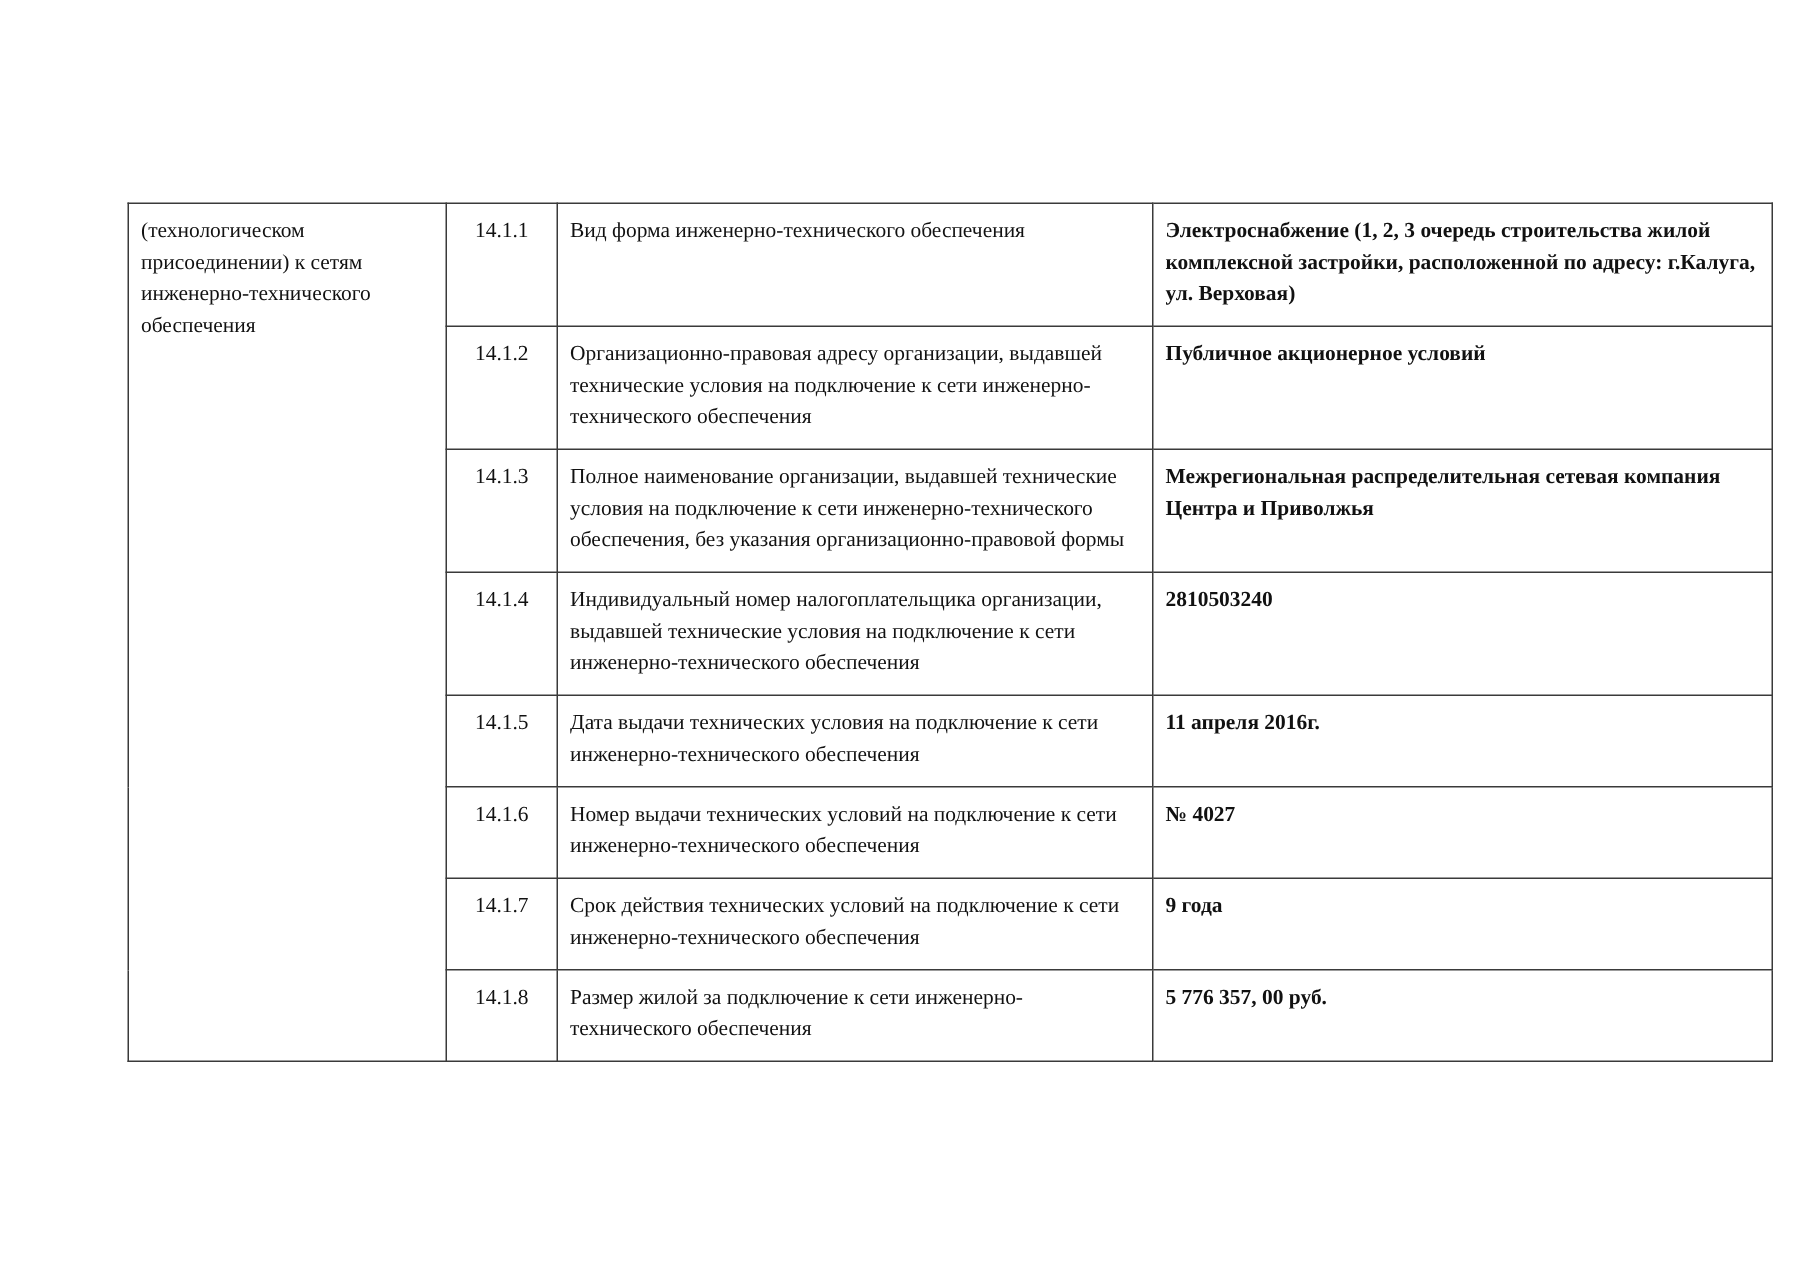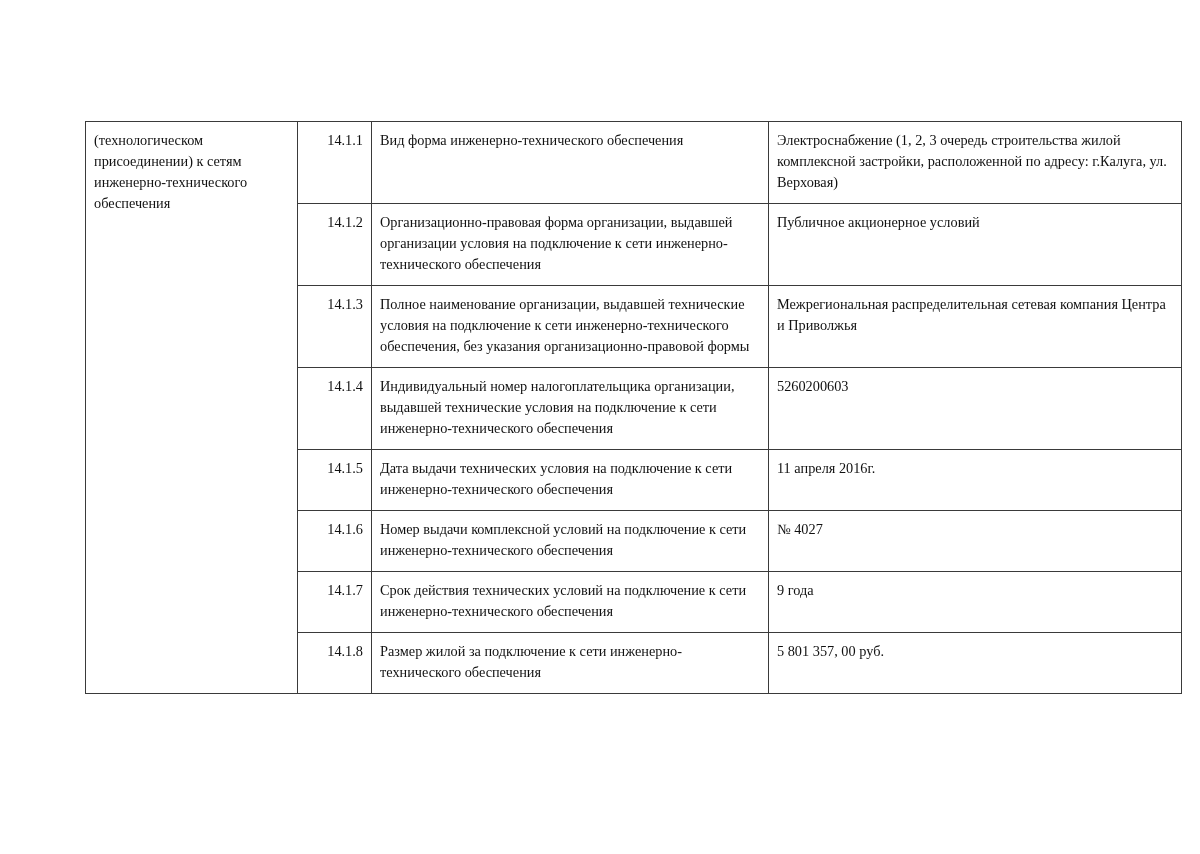--- a/index.html
+++ b/index.html
@@ -19,95 +19,96 @@
     position: absolute;
     left: 0;
     top: 0;
     width: 1200px;
     height: 854px;
     background: #ffffff;
   }
   .doc-table {
     position: absolute;
     left: 85px;
-    top: 121px;
+    top: 135px;
     width: 1028px;
     border-collapse: collapse;
     table-layout: fixed;
     border-radius: 13px;
   }
   .doc-table td {
     border: 1px solid #3a3a3a;
     vertical-align: top;
     padding: 8px 8px 10px 8px;
     font-size: 14.3px;
     line-height: 1.47;
     font-family: "Liberation Serif", serif;
     color: #111111;
   }
   .col-label {
     width: 195px;
   }
   .col-num {
     width: 57px;
-    text-align: right;
+    text-align: center;
     padding-left: 9px;
   }
   .col-desc {
     width: 380px;
   }
   .col-value {
     width: 396px;
+    font-weight: bold;
   }
   .rowspan-cell {
     border-bottom: 1px solid #3a3a3a;
   }
 </style>
 </head>
 <body>
 
 <div class="page">
   <table class="doc-table">
     <tbody>
       <tr>
         <td class="col-label rowspan-cell" rowspan="8">(технологическом присоединении) к сетям инженерно-технического обеспечения</td>
         <td class="col-num">14.1.1</td>
         <td class="col-desc">Вид форма инженерно-технического обеспечения</td>
         <td class="col-value">Электроснабжение (1, 2, 3 очередь строительства жилой комплексной застройки, расположенной по адресу: г.Калуга, ул. Верховая)</td>
       </tr>
       <tr>
         <td class="col-num">14.1.2</td>
-        <td class="col-desc">Организационно-правовая форма организации, выдавшей организации условия на подключение к сети инженерно-технического обеспечения</td>
+        <td class="col-desc">Организационно-правовая адресу организации, выдавшей технические условия на подключение к сети инженерно-технического обеспечения</td>
         <td class="col-value">Публичное акционерное условий</td>
       </tr>
       <tr>
         <td class="col-num">14.1.3</td>
         <td class="col-desc">Полное наименование организации, выдавшей технические условия на подключение к сети инженерно-технического обеспечения, без указания организационно-правовой формы</td>
         <td class="col-value">Межрегиональная распределительная сетевая компания Центра и Приволжья</td>
       </tr>
       <tr>
         <td class="col-num">14.1.4</td>
         <td class="col-desc">Индивидуальный номер налогоплательщика организации, выдавшей технические условия на подключение к сети инженерно-технического обеспечения</td>
-        <td class="col-value">5260200603</td>
+        <td class="col-value">2810503240</td>
       </tr>
       <tr>
         <td class="col-num">14.1.5</td>
         <td class="col-desc">Дата выдачи технических условия на подключение к сети инженерно-технического обеспечения</td>
         <td class="col-value">11 апреля 2016г.</td>
       </tr>
       <tr>
         <td class="col-num">14.1.6</td>
-        <td class="col-desc">Номер выдачи комплексной условий на подключение к сети инженерно-технического обеспечения</td>
+        <td class="col-desc">Номер выдачи технических условий на подключение к сети инженерно-технического обеспечения</td>
         <td class="col-value">№ 4027</td>
       </tr>
       <tr>
         <td class="col-num">14.1.7</td>
         <td class="col-desc">Срок действия технических условий на подключение к сети инженерно-технического обеспечения</td>
         <td class="col-value">9 года</td>
       </tr>
       <tr>
         <td class="col-num">14.1.8</td>
         <td class="col-desc">Размер жилой за подключение к сети инженерно-технического обеспечения</td>
-        <td class="col-value">5 801 357, 00 руб.</td>
+        <td class="col-value">5 776 357, 00 руб.</td>
       </tr>
     </tbody>
   </table>
 </div>
 
 </body></html>

